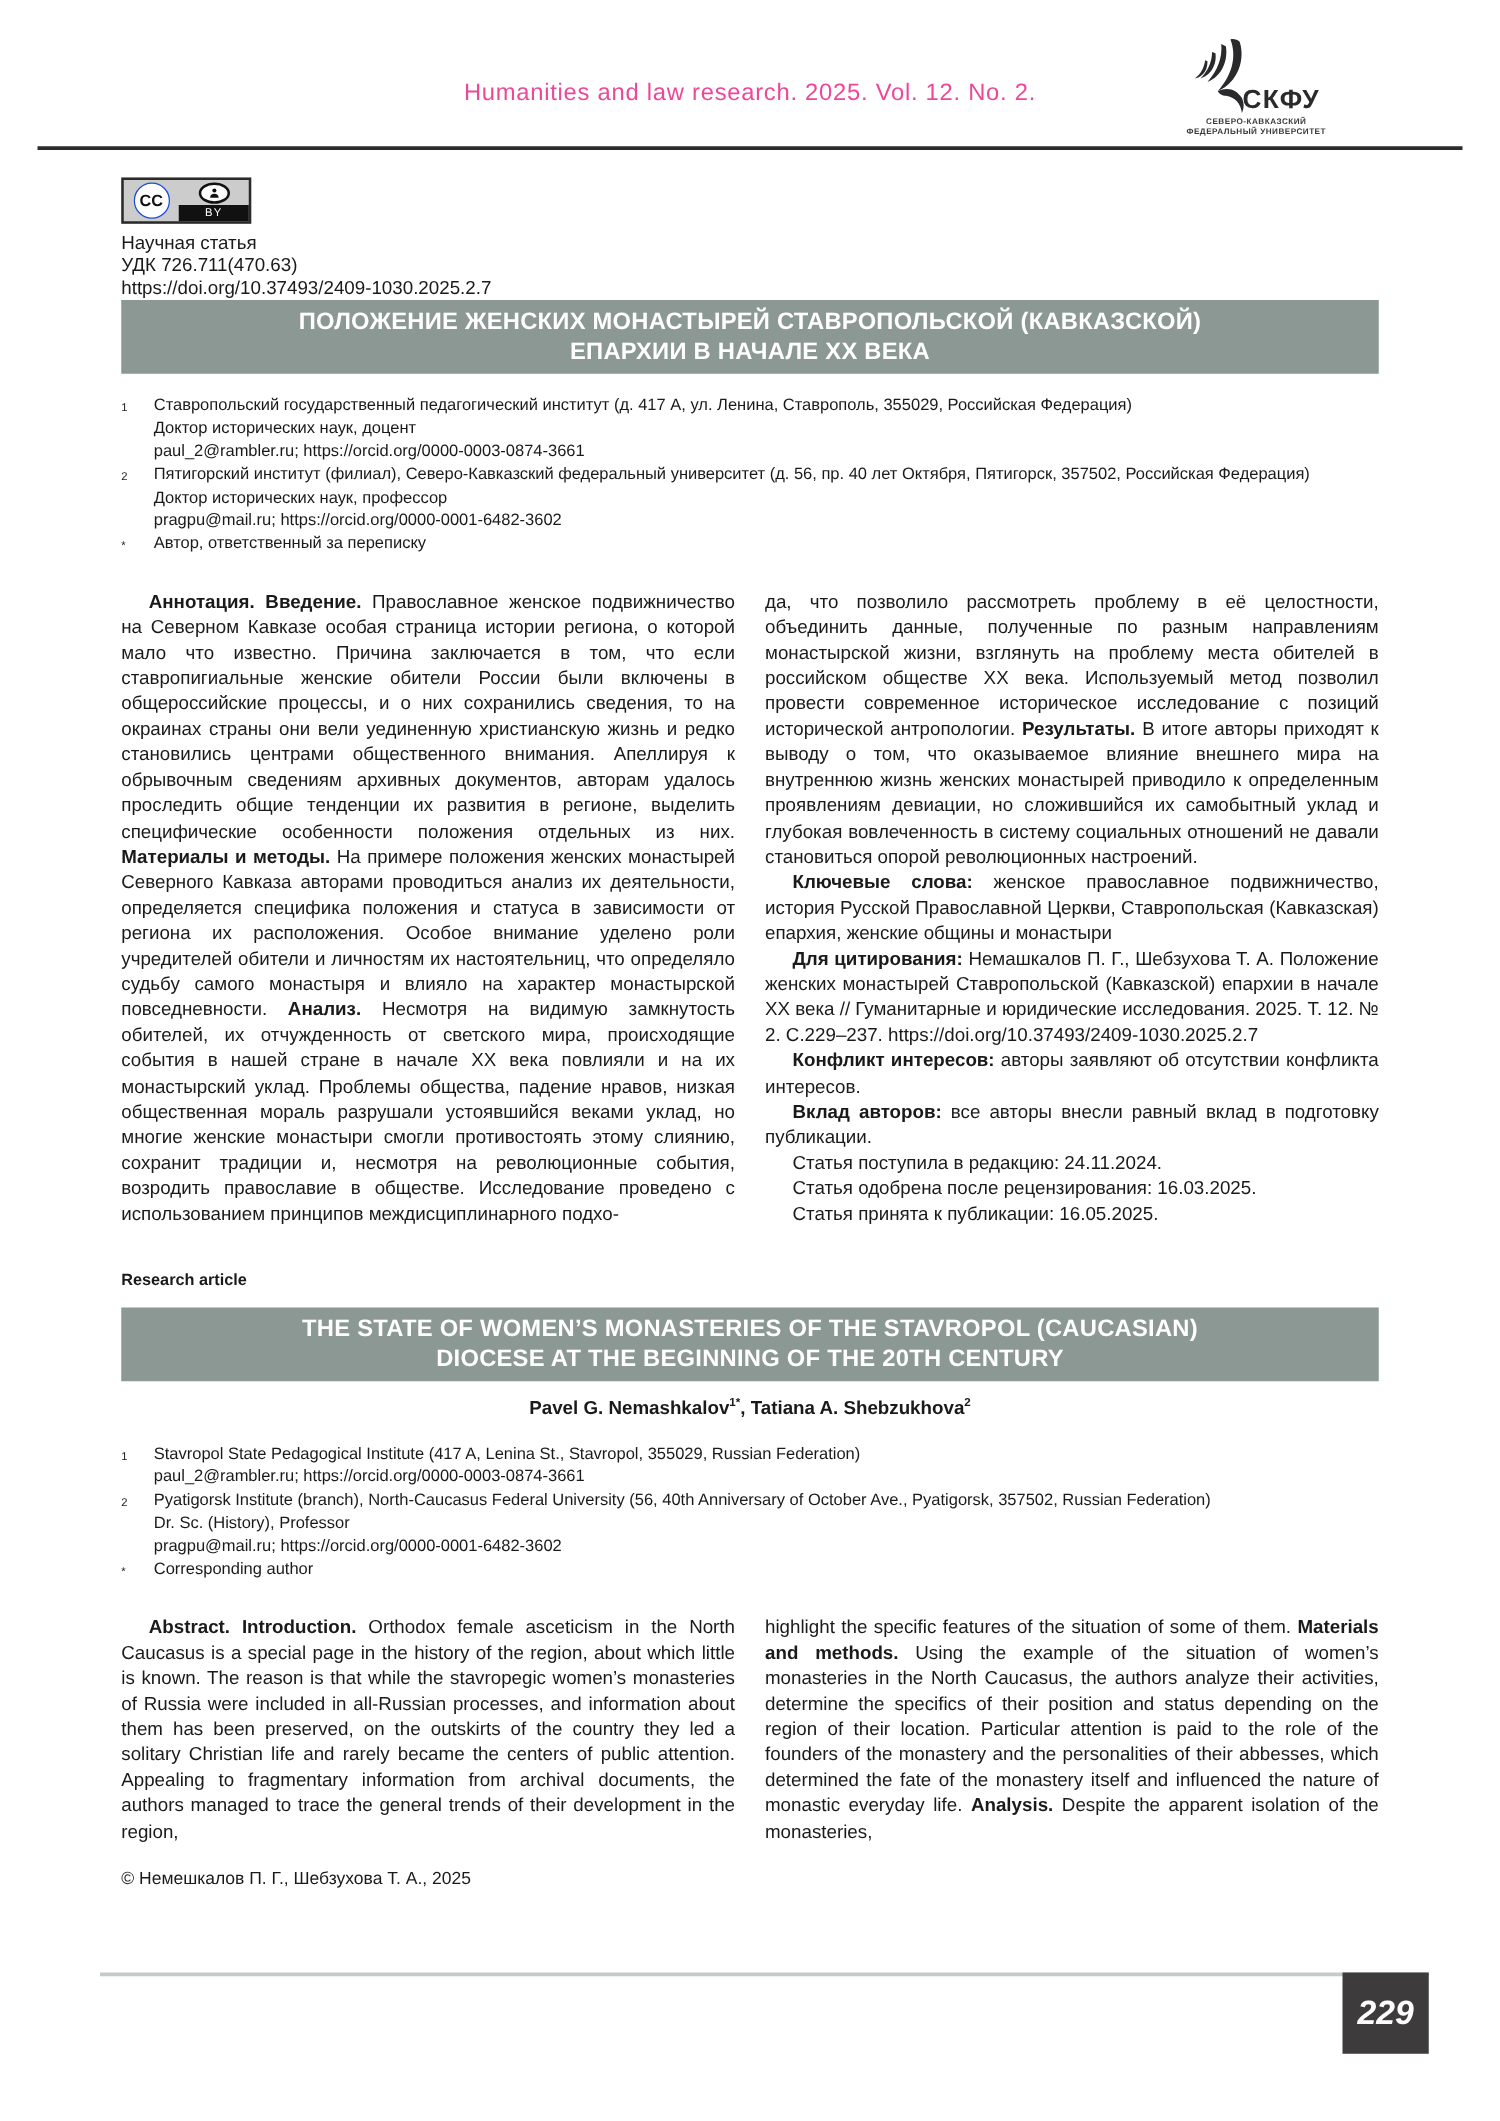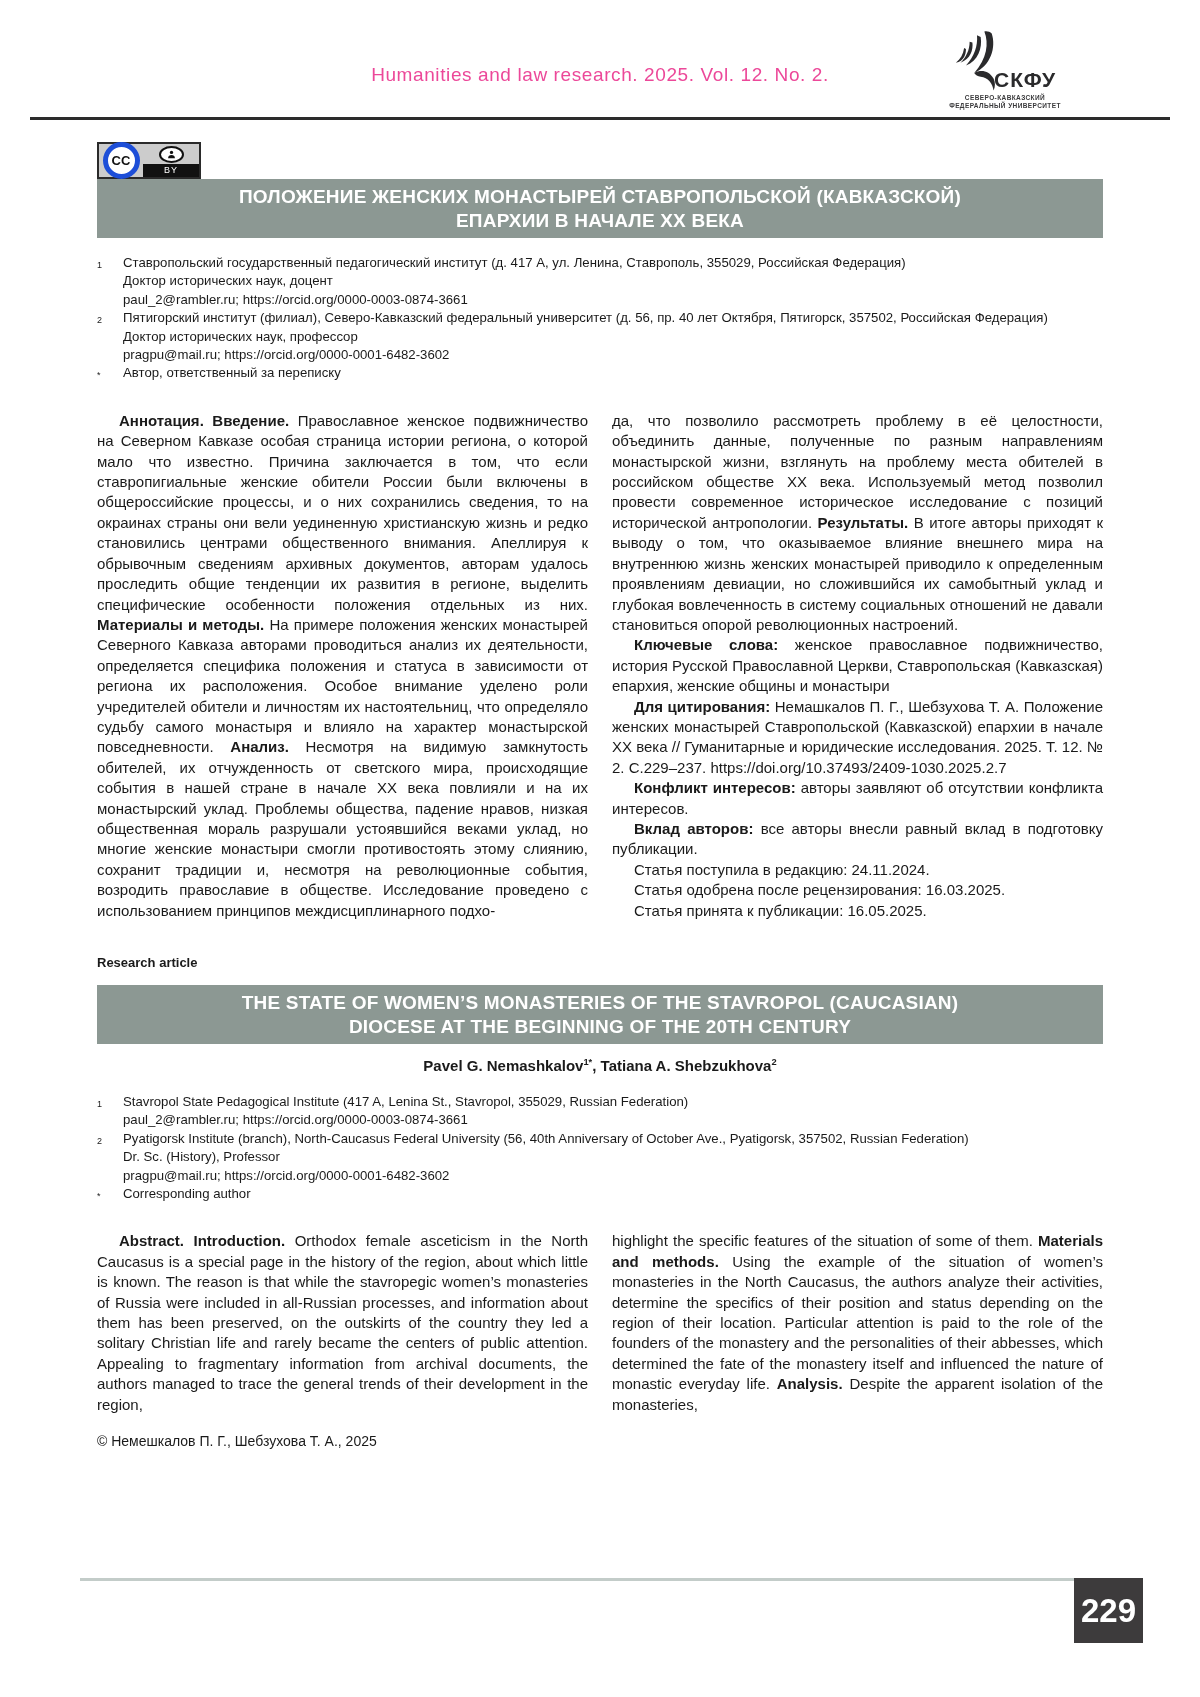--- a/index.html
+++ b/index.html
@@ -13,21 +13,21 @@
   .logo{position:absolute;top:30px;right:136px;width:118px;text-align:center;color:#2a2a2c;}
   .logo-top{display:flex;align-items:flex-end;justify-content:center;}
   .logo-top svg{display:block;}
   .logo-abbr{font-size:21px;font-weight:700;letter-spacing:1px;margin-left:-6px;}
   .logo-sub{font-size:6.5px;letter-spacing:.4px;line-height:8px;margin-top:2px;font-weight:700;color:#3a3a3c;}
 
   
   .meta{margin:22px 97px 0;}
   .cc-badge{width:104px;height:37px;border:2px solid #2a2a2a;background:#cccccc;display:flex;box-sizing:border-box;}
   .cc-left{flex:0 0 44px;display:flex;align-items:center;justify-content:center;}
-  .cc-circle{width:27px;height:27px;border:5px solid #1d4ed8;border-radius:50%;background:#fff;
+  .cc-circle{width:27px;height:27px;border:1px solid #1d4ed8;border-radius:50%;background:#fff;
              display:flex;align-items:center;justify-content:center;font-weight:700;font-size:13px;color:#111;}
   .cc-right{flex:1;display:flex;flex-direction:column;align-items:center;justify-content:flex-end;}
   .person-circle{width:21px;height:21px;border:2.5px solid #111;border-radius:50%;background:#fff;
                  display:flex;align-items:center;justify-content:center;margin:2px 0 1px;}
   .by-bar{width:100%;background:#111;color:#fff;font-size:9px;font-weight:400;text-align:center;
           letter-spacing:1px;padding:1px 0 2px;}
   .meta-lines{margin-top:7px;font-size:15px;line-height:18px;}
   .meta-lines p{margin:0;}
 
   
@@ -55,21 +55,21 @@
   .i{}
   sup{font-size:.62em;vertical-align:super;line-height:0;}
 
   .research-label{margin:34px 97px 14px;font-size:13px;font-weight:600;line-height:16px;}
   .title-bar.en{margin-top:8px;}
 
   
   .copyright{margin:18px 97px 0;font-size:14px;}
   .footer-rule{position:absolute;left:80px;top:1578px;width:1063px;height:3px;background:#c3ccc9;}
   .page-number-box{position:absolute;left:1074px;top:1578px;width:69px;height:65px;background:#3d3b3c;
-                   color:#fff;font-weight:700;font-size:33px;display:flex;align-items:center;justify-content:center;}
+                   color:#fff;font-weight:700;font-size:27px;display:flex;align-items:center;justify-content:center;font-style:italic;}
 </style>
 </head>
 <body>
 
 <div class="page">
 
   <div class="journal-header">
     <div class="journal-title">Humanities and law research. 2025. Vol. 12. No. 2.</div>
     <div class="logo">
       <div class="logo-top">
@@ -100,20 +100,25 @@
       <div class="cc-right">
         <div class="person-circle">
           <svg width="11" height="11" viewBox="0 0 24 24" fill="#111" xmlns="http://www.w3.org/2000/svg">
             <circle cx="12" cy="7.5" r="3.6"></circle>
             <path d="M4.5 20c0-4.4 3.3-7 7.5-7s7.5 2.6 7.5 7z"></path>
           </svg>
         </div>
         <div class="by-bar">BY</div>
       </div>
     </div>
+    <div class="meta-lines">
+      <p>Научная статья</p>
+      <p>УДК 726.711(470.63)</p>
+      <p>https://doi.org/10.37493/2409-1030.2025.2.7</p>
+    </div>
   </div>
 
   <div class="title-bar">
     <div>ПОЛОЖЕНИЕ ЖЕНСКИХ МОНАСТЫРЕЙ СТАВРОПОЛЬСКОЙ (КАВКАЗСКОЙ)</div>
     <div>ЕПАРХИИ В НАЧАЛЕ XX ВЕКА</div>
   </div>
 
 
   <div class="affiliations">
     <div class="aff-row">

